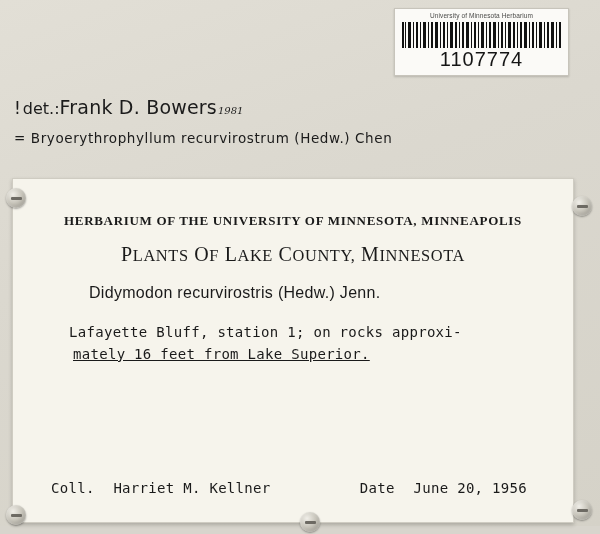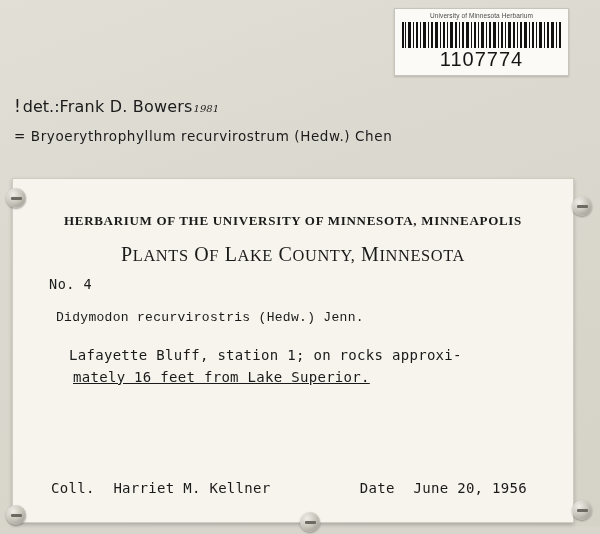--- a/index.html
+++ b/index.html
@@ -96,21 +96,21 @@
     white-space: nowrap;
   }
   .annot-line1 .excl {
     font-size: 17px;
     margin-right: 2px;
   }
   .annot-line1 .det {
     font-size: 16px;
   }
   .annot-line1 .name {
-    font-size: 16px;
+    font-size: 19px;
     letter-spacing: .2px;
   }
   .annot-line1 .year {
     font-family: "DejaVu Serif", serif;
     font-style: italic;
     font-size: 10px;
     margin-left: 1px;
   }
   .annot-line2 {
     margin-top: 12px;
@@ -154,23 +154,23 @@
   }
   #number-line {
     margin-top: 10px;
     margin-left: 36px;
     font-family: "DejaVu Sans Mono", monospace;
     font-size: 13.5px;
     letter-spacing: .5px;
   }
   #taxon-line {
     margin-top: 18px;
-    margin-left: 43px;
-    font-family: Liberation Mono, monospace;
-    font-size: 13px;
+    margin-left: 76px;
+    font-family: Liberation Sans, sans-serif;
+    font-size: 16px;
     letter-spacing: .3px;
   }
   #locality-block {
     margin-top: 20px;
     margin-left: 56px;
     font-family: "DejaVu Sans Mono", monospace;
     font-size: 14px;
     letter-spacing: .3px;
     line-height: 1.55;
   }
@@ -251,24 +251,20 @@
   <div id="annotation">
     <div class="annot-line1">
       <span class="excl">!</span><span class="det">det.:</span><span class="name">Frank D. Bowers</span><span class="year">1981</span>
     </div>
     <div class="annot-line2">= Bryoerythrophyllum  recurvirostrum  (Hedw.) Chen</div>
   </div>
 
   <div id="label-card">
     <div id="inst-line">HERBARIUM OF THE UNIVERSITY OF MINNESOTA, MINNEAPOLIS</div>
     <div id="title-line"><span>P</span><span class="smallcap">LANTS</span> <span>O</span><span class="smallcap">F</span> <span>L</span><span class="smallcap">AKE</span> <span>C</span><span class="smallcap">OUNTY,</span> <span>M</span><span class="smallcap">INNESOTA</span></div>
-    <div id="number-line">
-      <span>No.</span>
-      <span>4</span>
-    </div>
     <div id="taxon-line">Didymodon recurvirostris (Hedw.) Jenn.</div>
     <div id="locality-block">
       <div class="l1">Lafayette Bluff, station 1;  on rocks approxi-</div>
       <div class="l2">mately 16 feet from Lake Superior.</div>
     </div>
     <div id="footer-row">
       <div id="coll-field">
         <span class="lbl">Coll.</span>
         <span>Harriet M. Kellner</span>
       </div>

